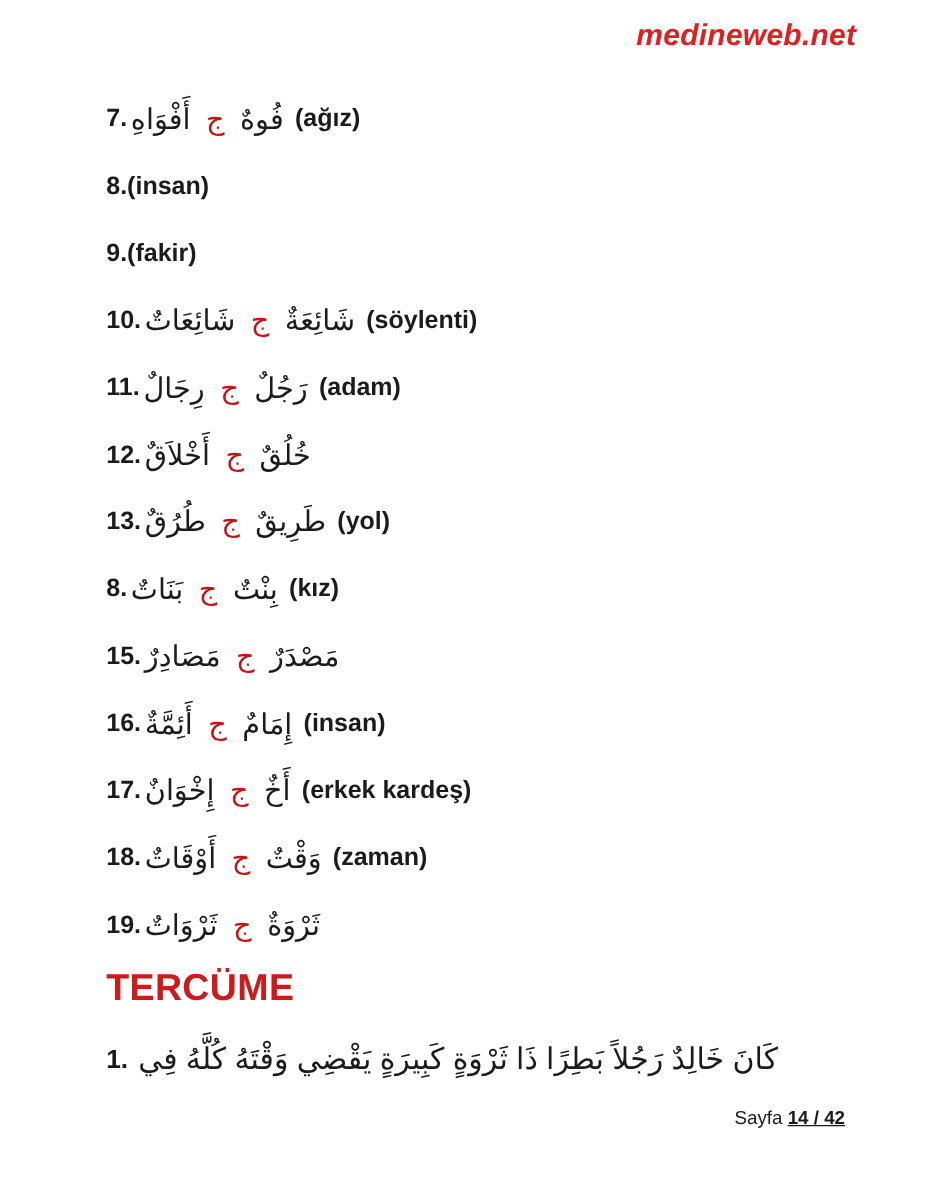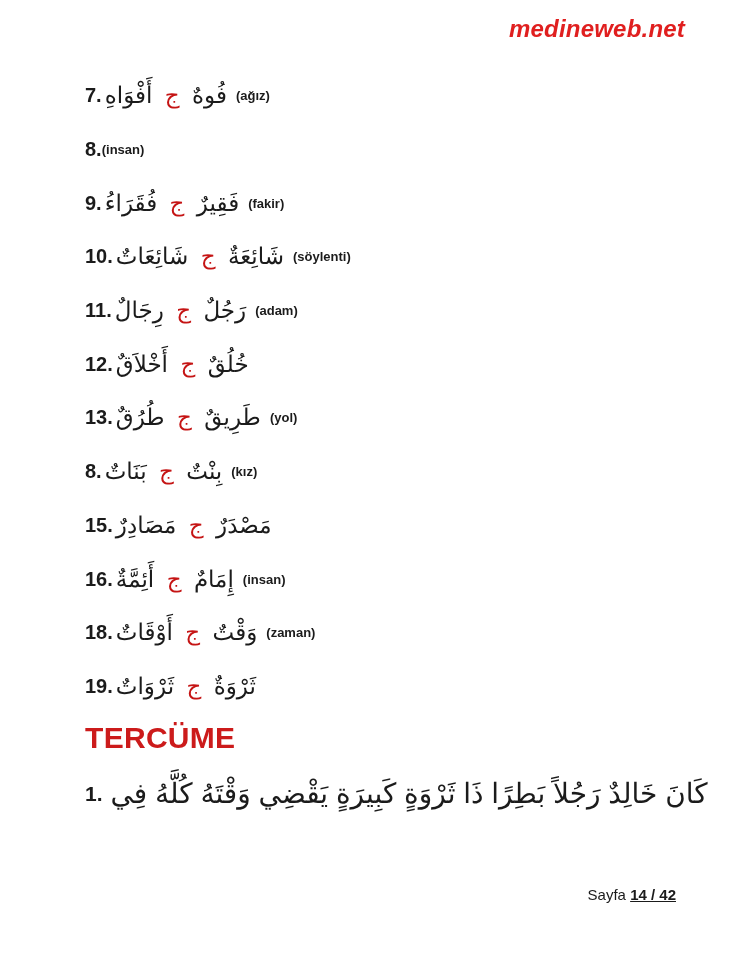--- a/index.html
+++ b/index.html
@@ -36,36 +36,36 @@
     margin:0 9px 0 3px;
     direction:rtl; unicode-bidi:isolate;
     line-height:1;
     flex:0 0 auto;
   }
   .jam {
     color:#c51414;
     margin:0 6px;
   }
   .tr {
-    font-weight:700; font-size:13px;
+    font-weight:700; font-size:20px;
     flex:0 0 auto;
   }
   .heading {
     height:49px;
     display:flex; align-items:center;
     font-weight:700; font-size:30px;
     color:#cc1b1b;
     letter-spacing:0.3px;
   }
   .sentence {
     height:64px;
     display:flex; align-items:center;
   }
   .sentence .num { font-size:21px; }
-  .sentence .ar { font-size:28px; margin-left:8px; }
+  .sentence .ar { font-size:24px; margin-left:8px; }
   .footer {
     position:absolute; top:886px; right:66px;
     font-size:15px; color:#1b1b1b;
   }
   .footer .bold { font-weight:700;text-decoration:underline; }
 </style>
 </head>
 <body>
 
 <div class="site">medineweb.net</div>
@@ -78,21 +78,20 @@
       <span class="tr">(ağız)</span>
   </div>
 
   <div class="vline">
     <span class="num">8.</span>
       <span class="tr">(insan)</span>
   </div>
 
   <div class="vline">
     <span class="num">9.</span>
-      <span class="ar" dir="rtl"><span>فَقِيرٌ</span> <span class="jam">ج</span> <span>فُقَرَاءُ</span></span>
       <span class="tr">(fakir)</span>
   </div>
 
   <div class="vline">
     <span class="num">10.</span>
       <span class="ar" dir="rtl"><span>شَائِعَةٌ</span> <span class="jam">ج</span> <span>شَائِعَاتٌ</span></span>
       <span class="tr">(söylenti)</span>
   </div>
 
   <div class="vline">
@@ -124,20 +123,25 @@
       <span class="ar" dir="rtl"><span>مَصْدَرٌ</span> <span class="jam">ج</span> <span>مَصَادِرٌ</span></span>
       <span class="tr"></span>
   </div>
 
   <div class="vline">
     <span class="num">16.</span>
       <span class="ar" dir="rtl"><span>إِمَامٌ</span> <span class="jam">ج</span> <span>أَئِمَّةٌ</span></span>
       <span class="tr">(insan)</span>
   </div>
 
+  <div class="vline">
+    <span class="num">17.</span>
+      <span class="ar" dir="rtl"><span>أَخٌ</span> <span class="jam">ج</span> <span>إِخْوَانٌ</span></span>
+      <span class="tr">(erkek kardeş)</span>
+  </div>
 
   <div class="vline">
     <span class="num">18.</span>
       <span class="ar" dir="rtl"><span>وَقْتٌ</span> <span class="jam">ج</span> <span>أَوْقَاتٌ</span></span>
       <span class="tr">(zaman)</span>
   </div>
 
   <div class="vline">
     <span class="num">19.</span>
       <span class="ar" dir="rtl"><span>ثَرْوَةٌ</span> <span class="jam">ج</span> <span>ثَرْوَاتٌ</span></span>

